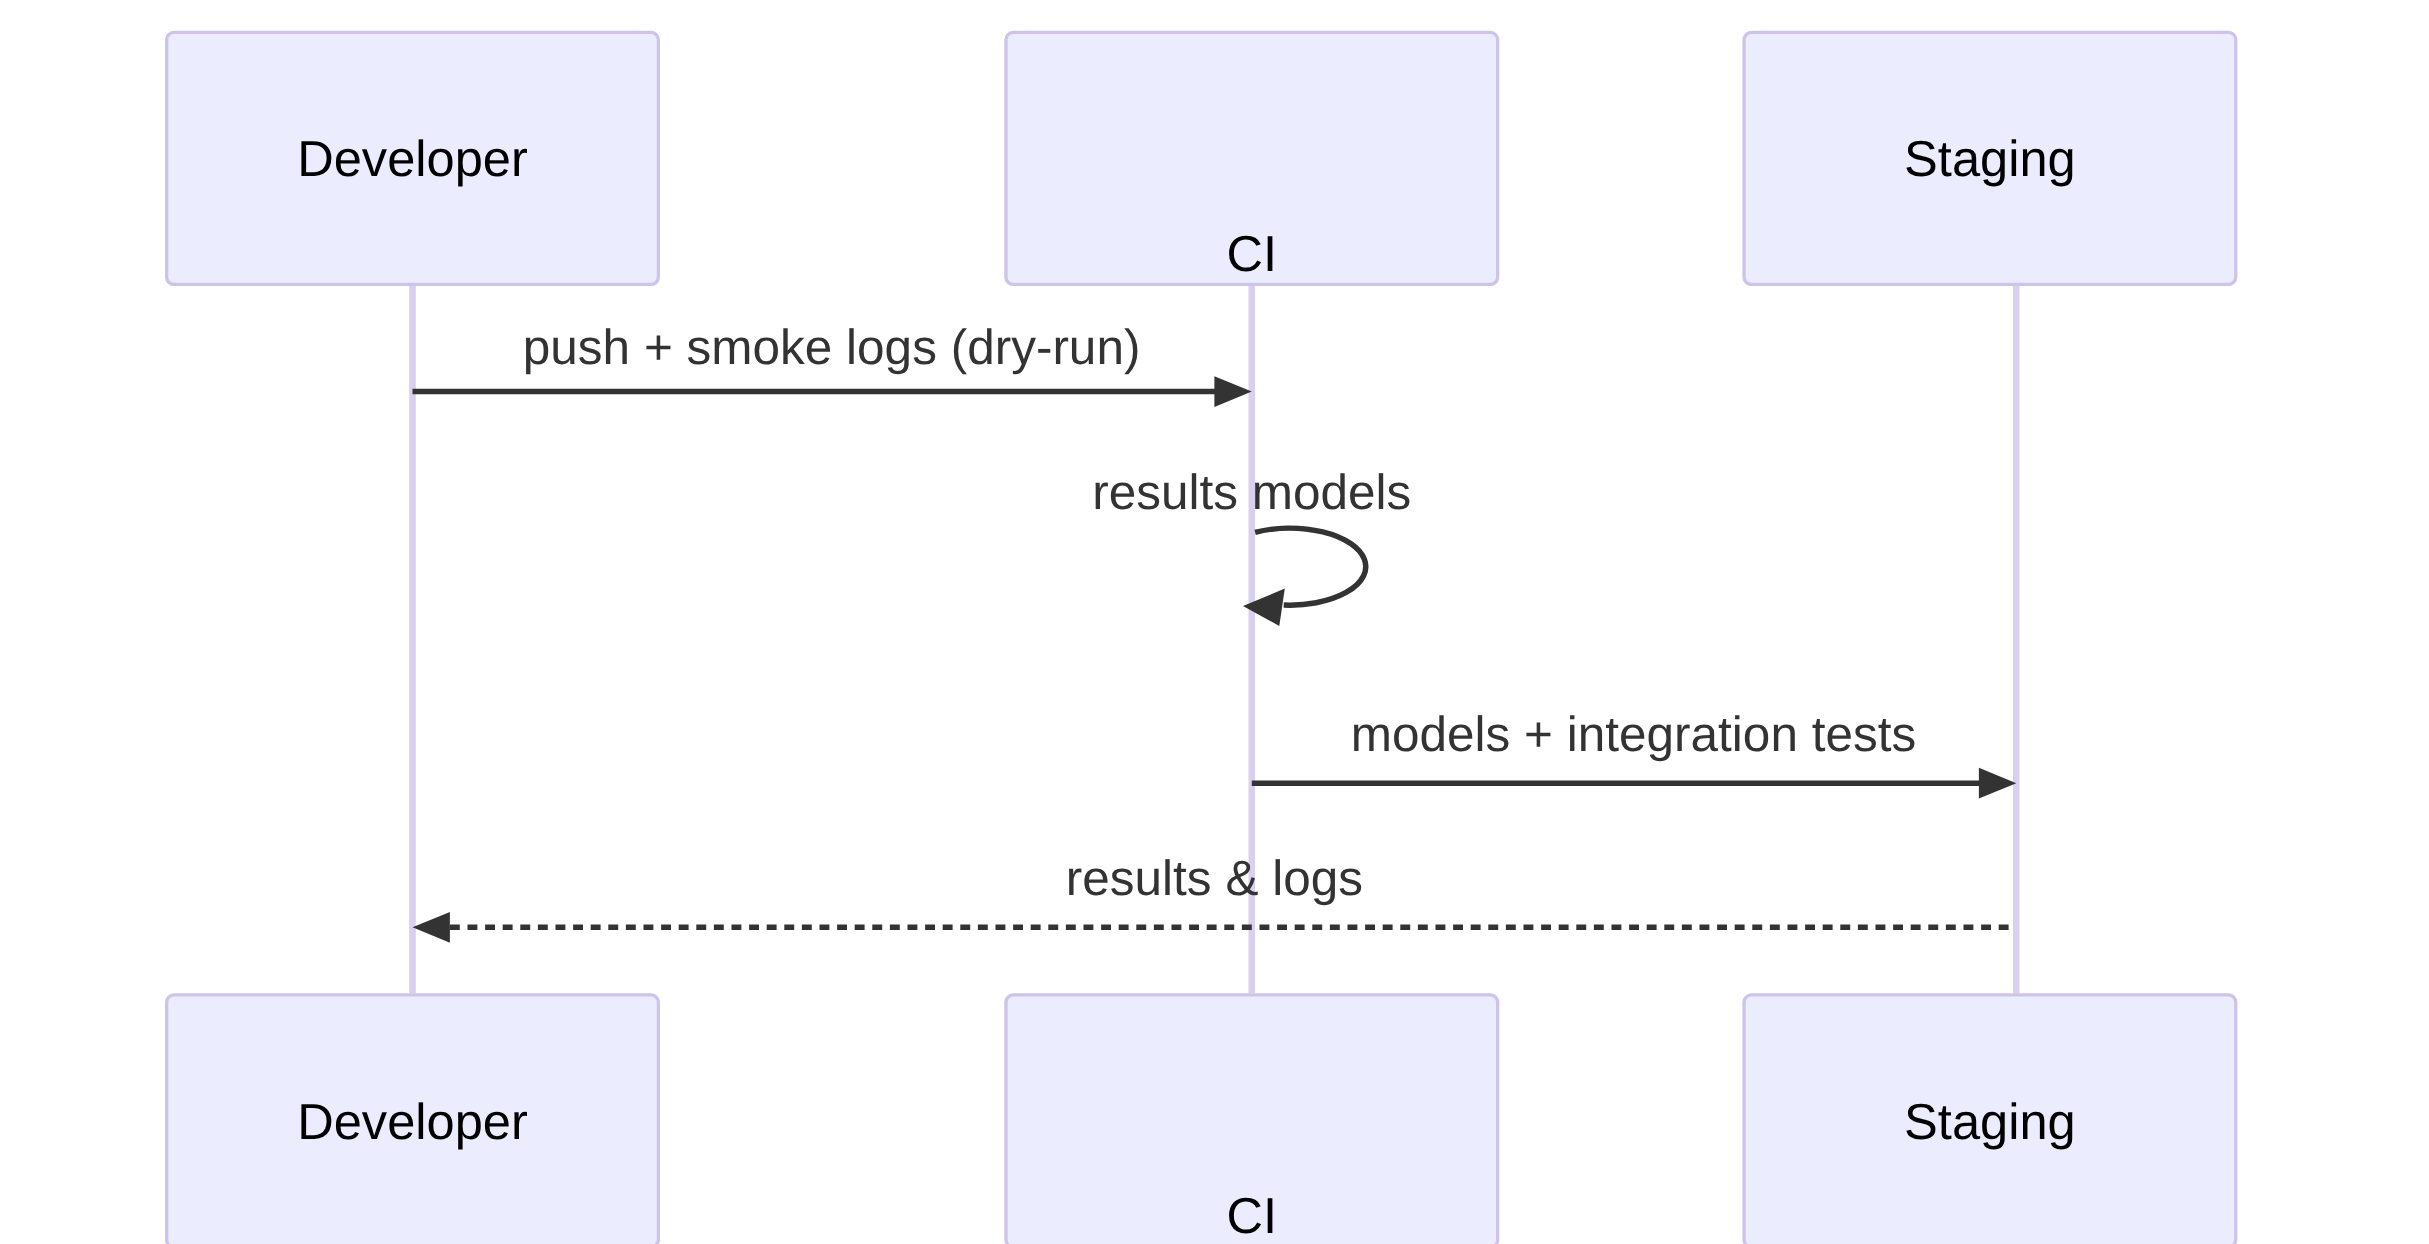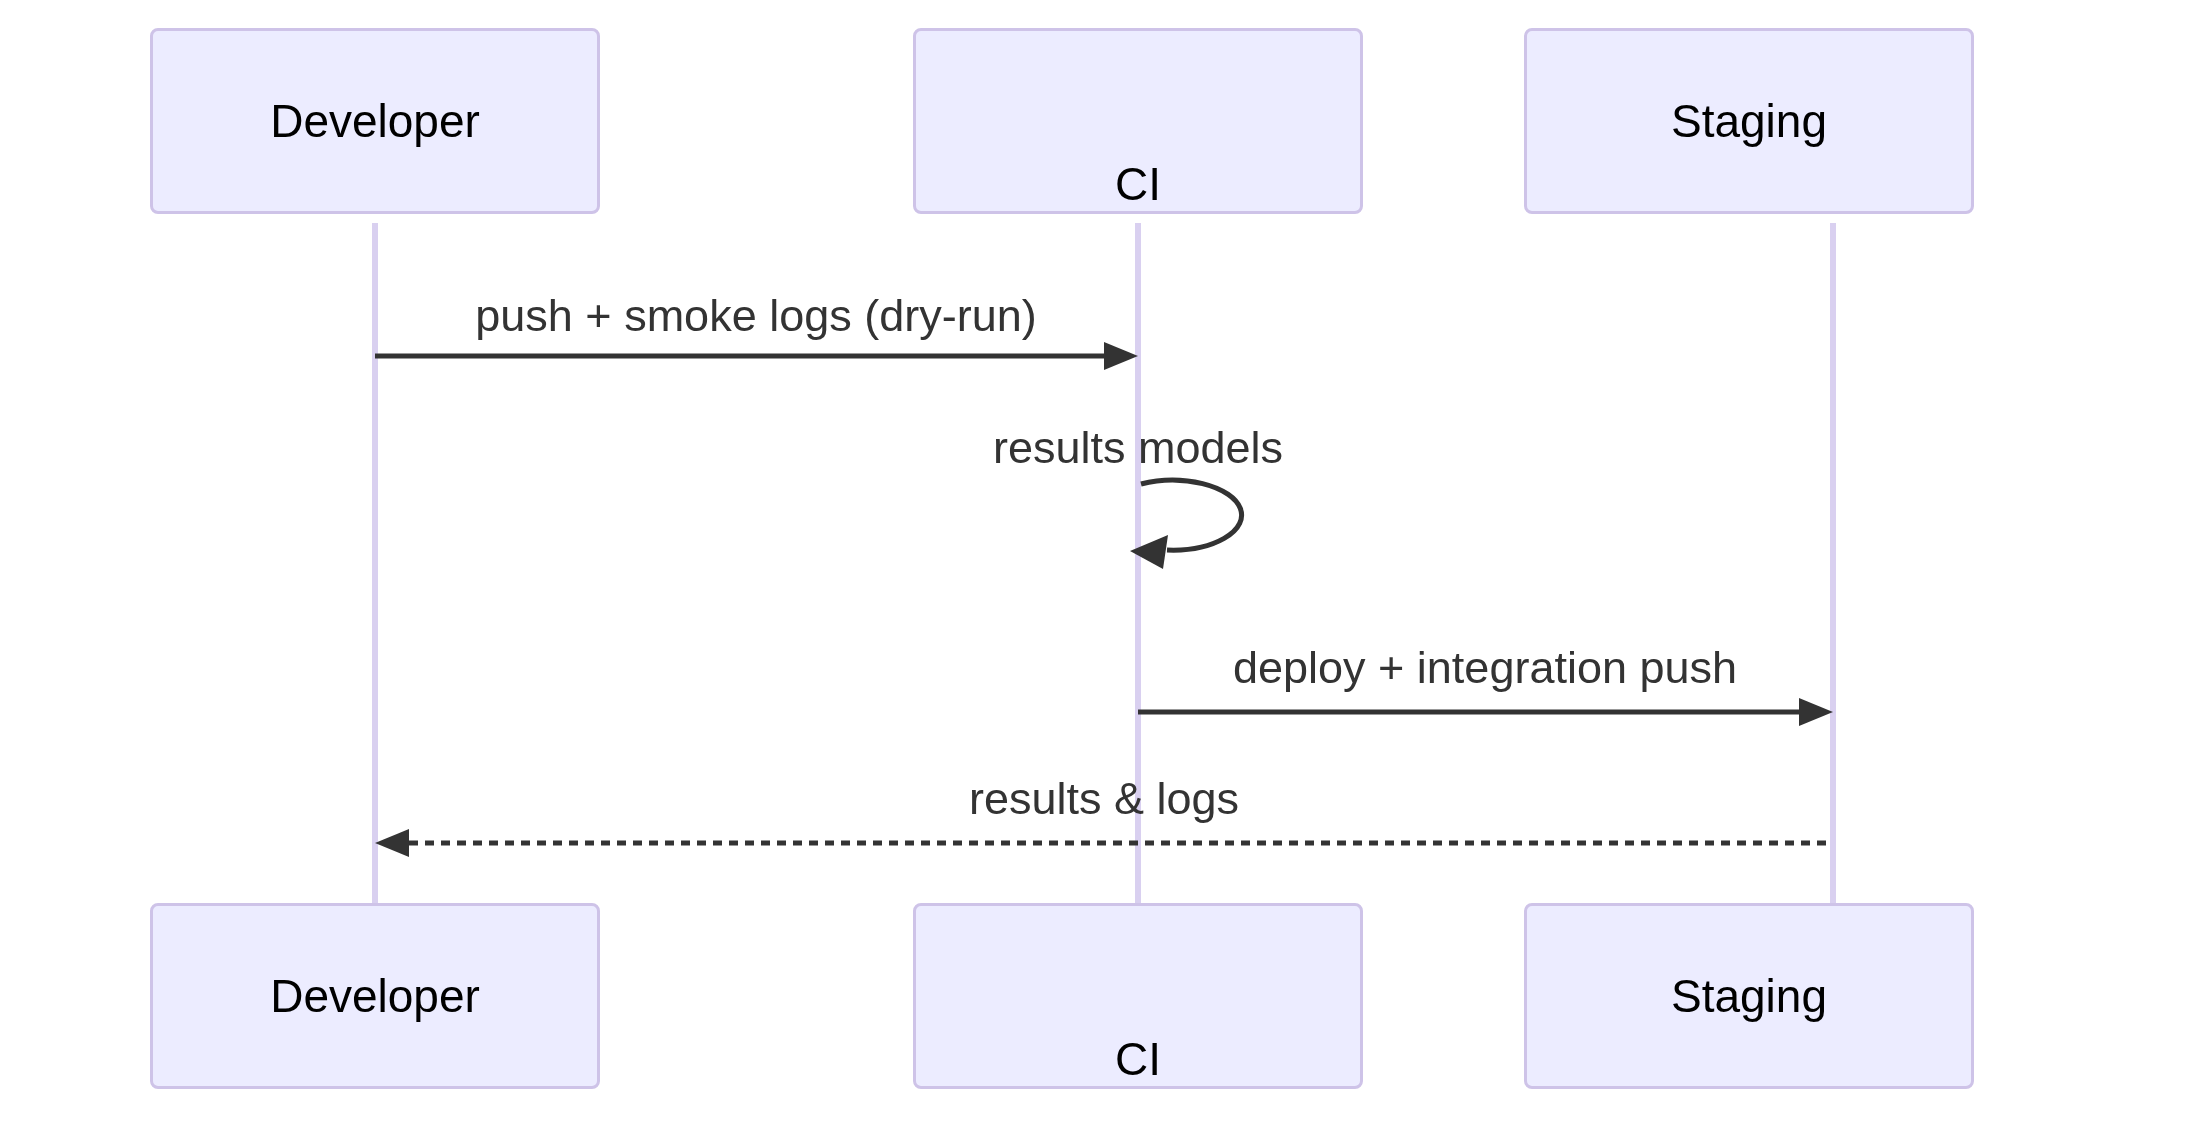--- a/index.html
+++ b/index.html
@@ -42,35 +42,35 @@
   .msg-line.dashed {
     stroke-dasharray: 9 7;
   }
   .arrow-head {
     fill: var(--arrow);
     stroke: none;
   }
   .actor-box {
     position: absolute;
     width: 450px;
-    height: 186px;
+    height: 232px;
     background: var(--actor-fill);
     border: 3px solid var(--actor-border);
     border-radius: 8px;
     display: flex;
     align-items: center;
     justify-content: center;
     font-size: 46px;
     color: var(--actor-text);
   }
   .row-top    { top: 28px; }
   .row-bottom { top: 903px; }
   .col-developer { left: 150px; }
   .col-ci        { left: 913px; align-items: flex-end; }
-  .col-staging   { left: 1524px; text-align: right; }
+  .col-staging   { left: 1584px; text-align: right; }
   .msg-label {
     position: absolute;
     transform: translate(-50%, -50%);
     font-size: 45px;
     color: var(--message-text);
     white-space: nowrap;
   }
   .msg-label-1 { left: 756px;  top: 316px; }
   .msg-label-2 { left: 1138px; top: 448px; }
   .msg-label-3 { left: 1485px; top: 668px; }
@@ -115,16 +115,16 @@
   </div>
   <div class="actor-box row-bottom col-ci">
     <span>CI</span>
   </div>
   <div class="actor-box row-bottom col-staging">
     <span>Staging</span>
   </div>
 
   <div class="msg-label msg-label-1">push + smoke logs (dry-run)</div>
   <div class="msg-label msg-label-2">results models</div>
-  <div class="msg-label msg-label-3">deploy + integration push</div>
+  <div class="msg-label msg-label-3">models + integration tests</div>
   <div class="msg-label msg-label-4">results &amp; logs</div>
 
 </div>
 
 </body></html>

